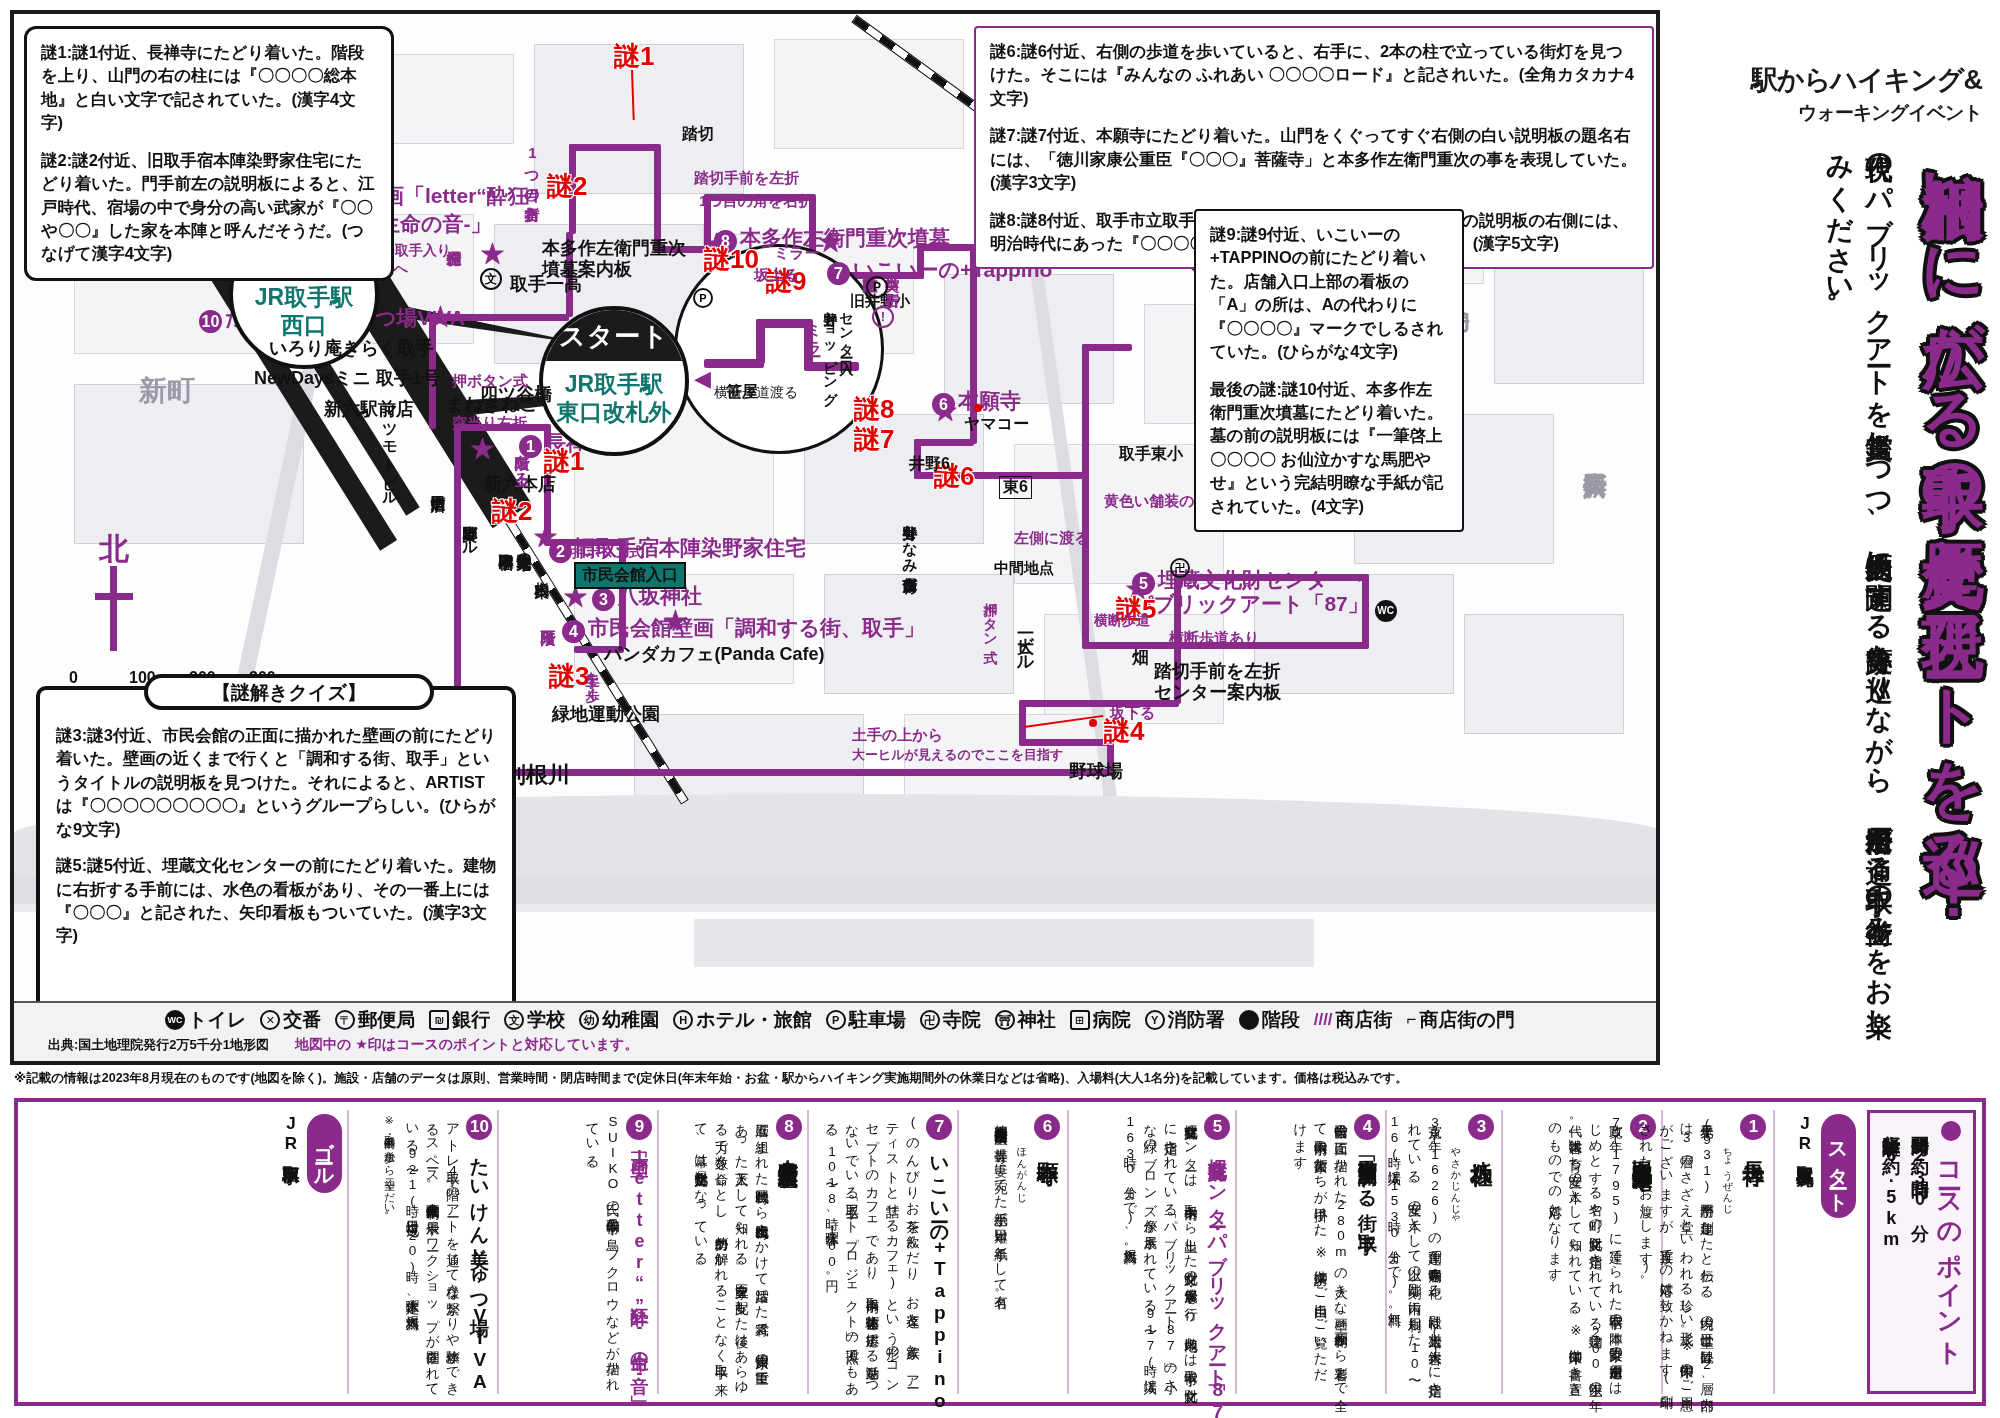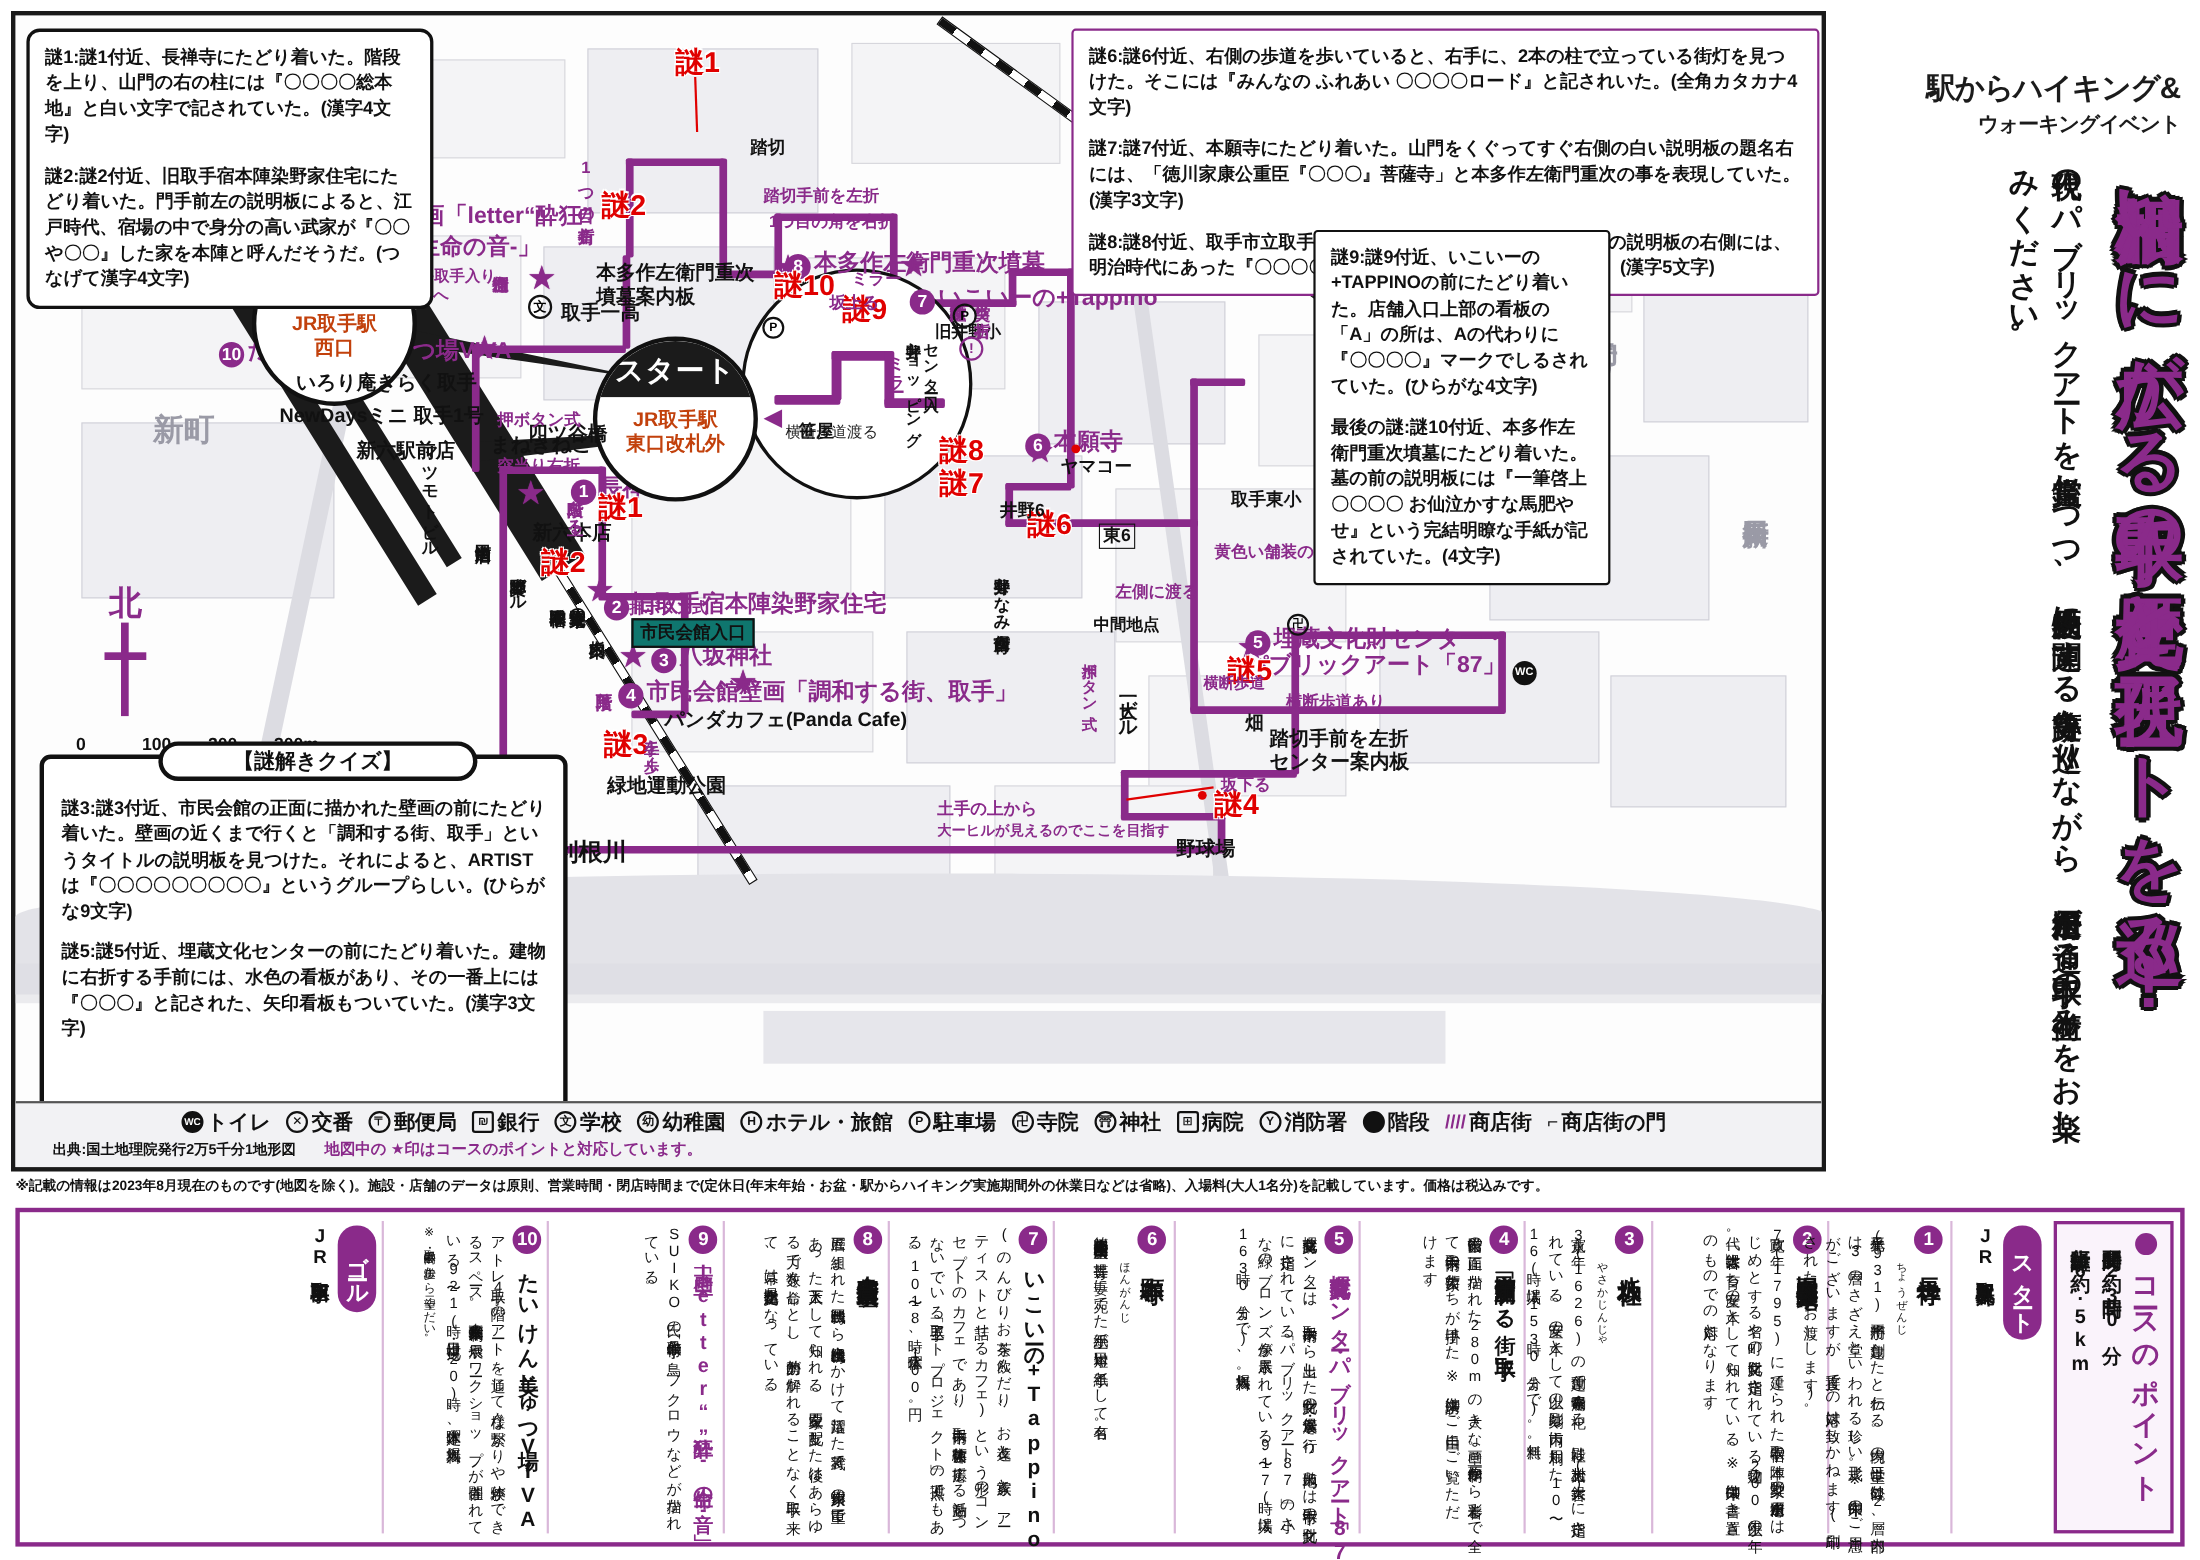--- a/index.html
+++ b/index.html
@@ -146,21 +146,21 @@
     text-align: center;
     overflow: hidden;
   }
   .badge .top {
     background: #1b1b1b; color: #fff;
     font-size: 26px; font-weight: bold;
     padding: 9px 0 7px;
     letter-spacing: 1px;
   }
   .badge .bot {
-    font-size: 18px; font-weight: bold; color:#c2410c;
+    font-size: 23px; font-weight: bold; color:#0f766e;
     padding-top: 10px; line-height: 1.2;
   }
   .badge-tail {
     position:absolute;
     width:0;height:0;
     border-style: solid;
   }
 
   
   #scalebar { position:absolute; left:55px; top:655px; }

